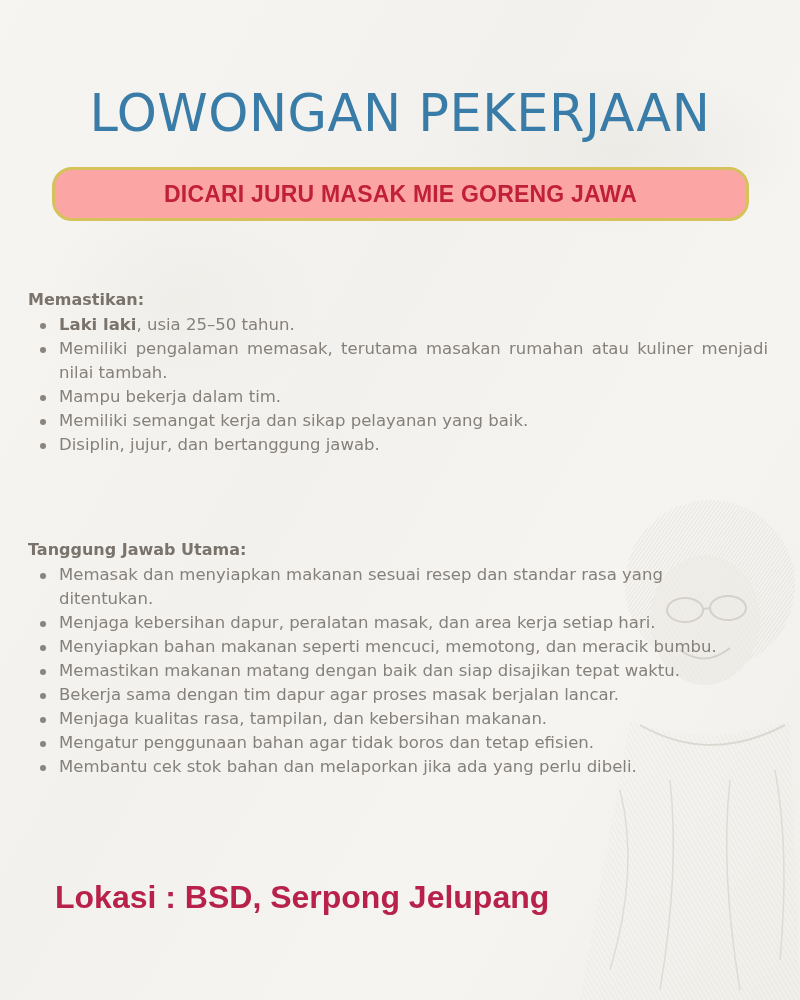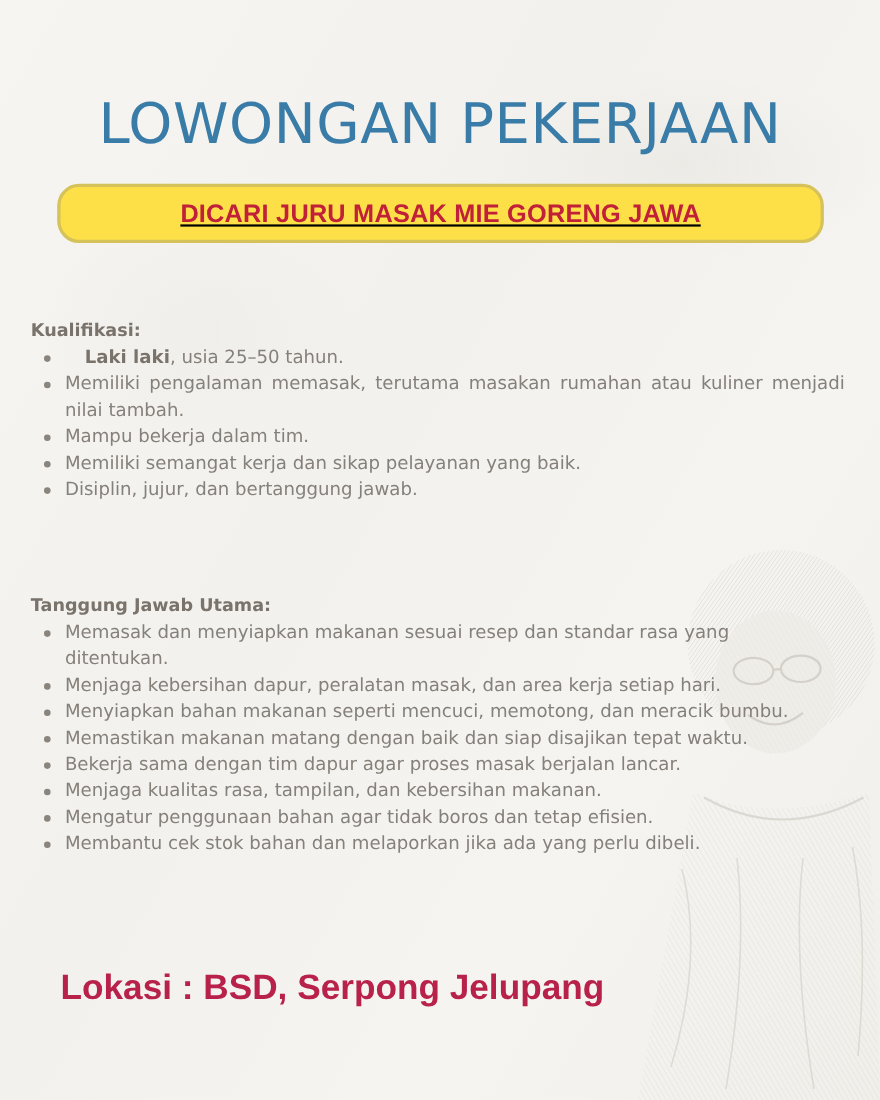--- a/index.html
+++ b/index.html
@@ -46,27 +46,26 @@
       font-size: 51px;
       letter-spacing: 0.5px;
       color: #3a7ca8;
     }
     .subtitle-box {
       position: absolute;
       top: 167px;
       left: 52px;
       width: 697px;
       height: 54px;
-      background: #fde047;
+      background: #fca5a5;
       border: 3px solid #d6c25a;
       border-radius: 20px;
       display: flex;
       align-items: center;
       justify-content: center;
-      text-decoration: underline;
     }
     .subtitle-text {
       font-family: "Liberation Sans", sans-serif;
       font-weight: bold;
       font-size: 23px;
       color: #c02038;
       letter-spacing: 0.2px;
     }
     .section {
       position: absolute;
@@ -100,21 +99,20 @@
       height: 6px;
       border-radius: 50%;
       background: #8a847d;
     }
     .bullets.justify li {
       text-align: justify;
     }
     .bold-part {
       font-weight: bold;
       color: #7a736b;
-      margin-left: 18px;
     }
     .location {
       position: absolute;
       top: 879px;
       left: 55px;
       font-family: "Liberation Sans", sans-serif;
       font-weight: bold;
       font-size: 32px;
       color: #b8224a;
     }
@@ -156,21 +154,21 @@
 
 <div class="content">
 
   <h1 class="title">LOWONGAN PEKERJAAN</h1>
 
   <div class="subtitle-box">
     <span class="subtitle-text">DICARI JURU MASAK MIE GORENG JAWA</span>
   </div>
 
   <section class="section" style="top:290px;">
-    <div class="section-heading">Kualifikasi:</div>
+    <div class="section-heading">Memastikan:</div>
     <ul class="bullets justify">
       <li><span class="bold-part">Laki laki</span><span>, usia 25–50 tahun.</span></li>
       <li><span>Memiliki pengalaman memasak, terutama masakan rumahan atau kuliner menjadi nilai tambah.</span></li>
       <li><span>Mampu bekerja dalam tim.</span></li>
       <li><span>Memiliki semangat kerja dan sikap pelayanan yang baik.</span></li>
       <li><span>Disiplin, jujur, dan bertanggung jawab.</span></li>
     </ul>
   </section>
 
   <section class="section" style="top:540px; width:700px;">

